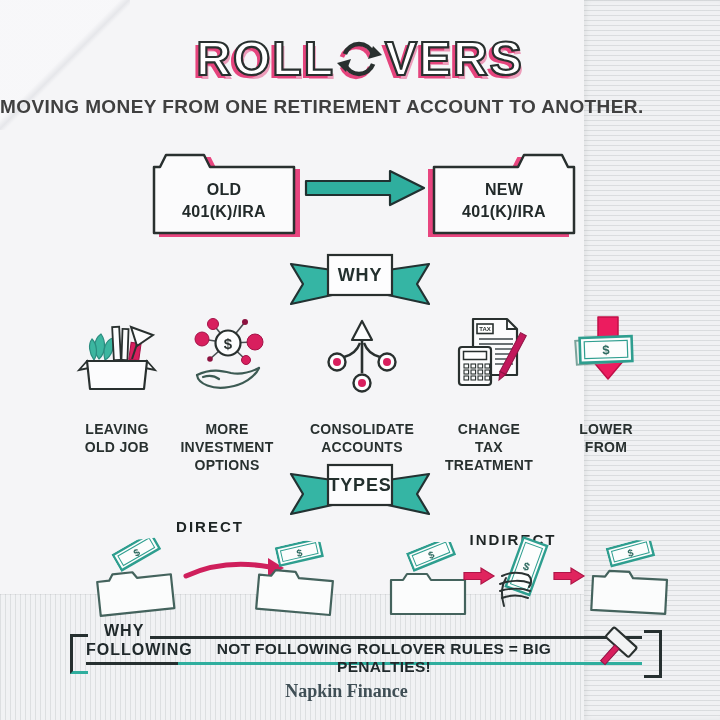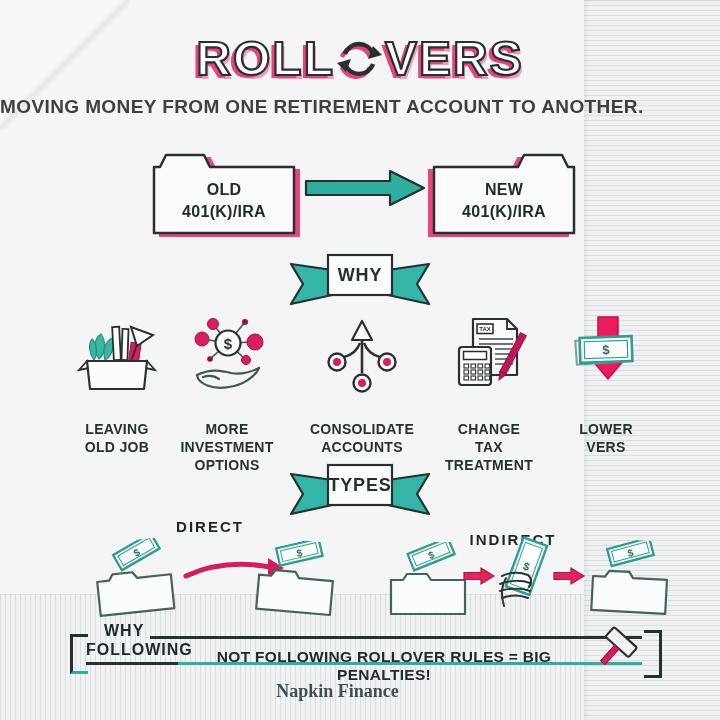--- a/index.html
+++ b/index.html
@@ -98,25 +98,25 @@
     border-left:3px solid #263030;border-top:3px solid #263030;
     border-bottom:3px solid #2fae9e;
   }
   .bracket-right{
     left:644px;top:630px;width:15px;height:42px;z-index:3;
     border-right:3px solid #263030;border-top:3px solid #263030;
     border-bottom:3px solid #263030;
   }
   #importance-message{
     left:172px;top:640px;width:424px;text-align:center;
-    font-size:15.5px;font-weight:700;letter-spacing:.3px;color:#20292b;z-index:4;margin-top:8px;
+    font-size:15.5px;font-weight:700;letter-spacing:.3px;color:#20292b;z-index:4;
   }
 
   #brand{
-    top:681px;left:7px;width:661px;text-align:center;
+    top:681px;left:16px;width:661px;text-align:center;
     font-family:"Liberation Serif","DejaVu Serif",serif;
     font-size:18px;font-weight:700;color:#3f4e55;z-index:3;
   }
   svg{display:block;}
 </style>
 </head>
 <body>
 
 <div id="napkin">
 
@@ -310,21 +310,21 @@
         <polygon points="34,4 54,4 54,40 66,40 44,66 22,40 34,40" fill="#ec1c5f" stroke="#c01048" stroke-width="1.5" stroke-linejoin="round"></polygon>
         <rect x="12" y="26" width="52" height="24" fill="#eef1f0" stroke="#7aa39b" stroke-width="2" transform="rotate(-4 38 38)"></rect>
         <g transform="rotate(-2 42 37)">
           <rect x="16" y="24" width="52" height="25" fill="#fcfdfd" stroke="#2e9e8f" stroke-width="2.6"></rect>
           <rect x="20.5" y="28" width="43" height="17" fill="none" stroke="#2e9e8f" stroke-width="1.2"></rect>
           <text x="42" y="41.5" text-anchor="middle" font-size="13" font-weight="bold" fill="#2f6b61">$</text>
         </g>
       </svg>
     </div>
     <div class="why-label">LOWER
-VERS</div>
+FROM</div>
   </div>
 
   <div class="abs ribbon" style="left:288px;top:462px;">
     <svg width="144" height="58" viewBox="0 0 144 58">
         <use href="#sym-ribbon"></use>
       </svg>
     <div class="ribbon-label">TYPES</div>
   </div>
 
   <div class="abs type-label" style="left:150px;top:518px;width:120px;">DIRECT</div>

